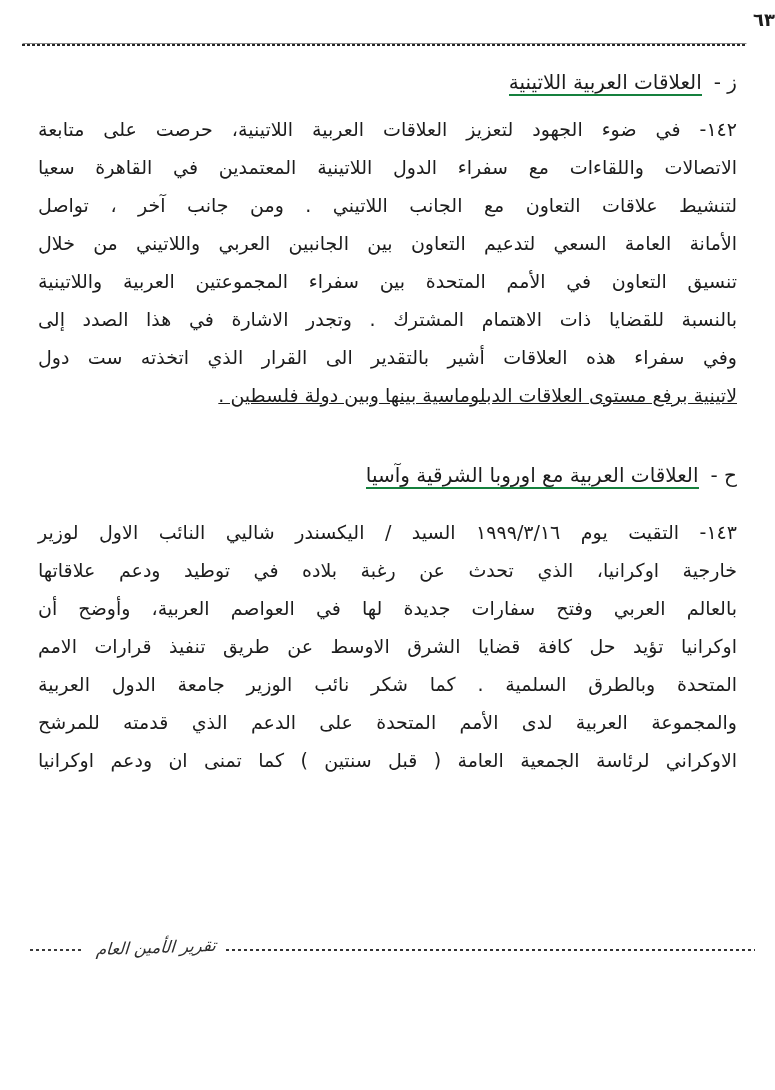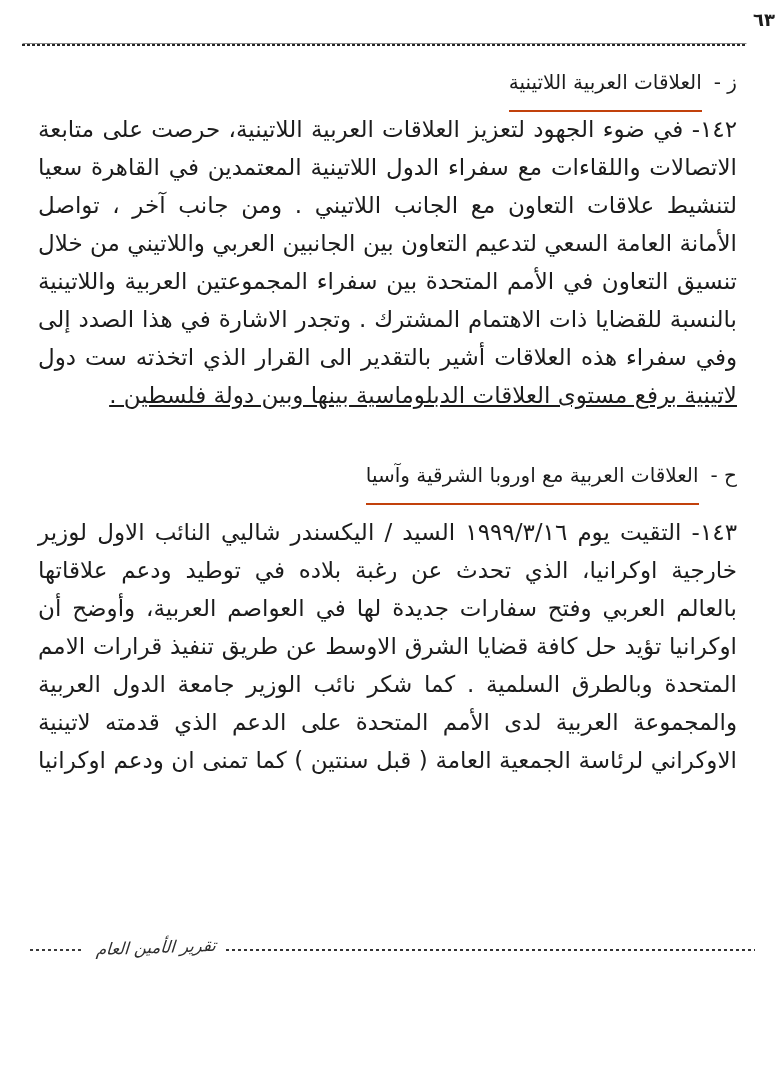--- a/index.html
+++ b/index.html
@@ -28,27 +28,27 @@
   .content{
     direction:rtl;
     padding:0 38px 0 38px;
   }
   .heading{
     text-align:right;
     font-size:20px;
     line-height:30px;
   }
   .heading .h-title{
-    border-bottom:2px solid #c2410c;
-    padding-bottom:16px;
+    border-bottom:2px solid #15803d;
+    padding-bottom:0;
   }
   .heading .h-prefix{margin-left:12px;}
   .h1{margin-top:21px;padding-left:4px;}
   .h2{margin-top:46px;padding-left:4px;}
-  .para{font-size:23px;}
+  .para{font-size:19px;}
   .para .line{
     line-height:38px;
     text-align:justify;
     text-align-last:justify;
     white-space:normal;
   }
   .para.short-last .line:last-child{
     text-align:right;
     text-align-last:right;
     text-decoration:underline;
@@ -111,21 +111,21 @@
   <div class="heading h2">
     <span class="h-prefix">ح -</span><span class="h-title">العلاقات العربية مع اوروبا الشرقية وآسيا</span>
   </div>
 
   <div class="para p2">
       <div class="line">١٤٣- التقيت يوم ١٩٩٩/٣/١٦ السيد / اليكسندر شاليي النائب الاول لوزير</div>
       <div class="line">خارجية اوكرانيا، الذي تحدث عن رغبة بلاده في توطيد ودعم علاقاتها</div>
       <div class="line">بالعالم العربي وفتح سفارات جديدة لها في العواصم العربية، وأوضح أن</div>
       <div class="line">اوكرانيا تؤيد حل كافة قضايا الشرق الاوسط عن طريق تنفيذ قرارات الامم</div>
       <div class="line">المتحدة وبالطرق السلمية . كما شكر نائب الوزير جامعة الدول العربية</div>
-      <div class="line">والمجموعة العربية لدى الأمم المتحدة على الدعم الذي قدمته لاتينية</div>
+      <div class="line">والمجموعة العربية لدى الأمم المتحدة على الدعم الذي قدمته للمرشح</div>
       <div class="line">الاوكراني لرئاسة الجمعية العامة ( قبل سنتين ) كما تمنى ان ودعم اوكرانيا</div>
     </div>
 
 </div>
 
 <div class="footer">
   <div class="left-dash"></div>
   <div class="note">تقرير الأمين العام</div>
   <div class="long-dash"></div>
 </div>

